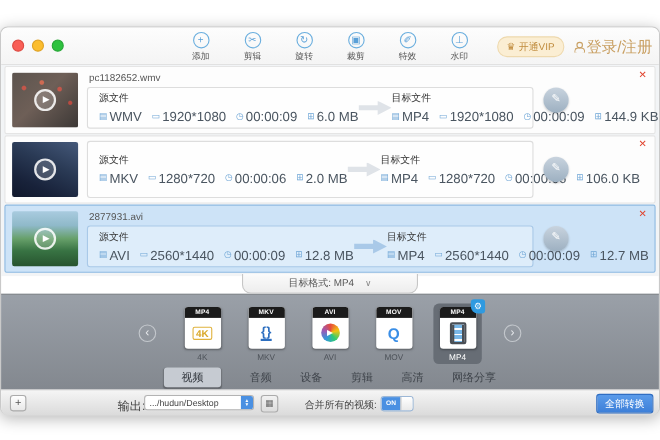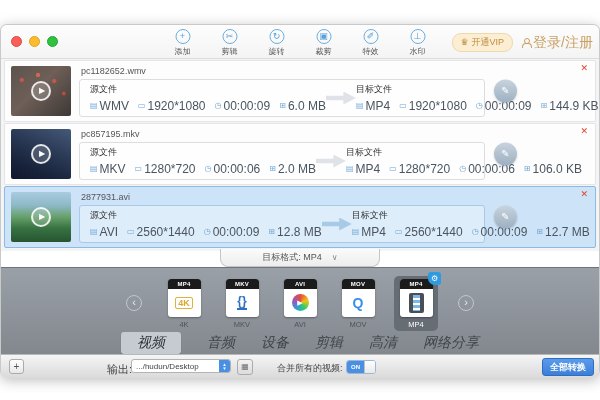--- a/index.html
+++ b/index.html
@@ -66,37 +66,37 @@
   .gear-badge { position:absolute; right:-3px; top:-4px; width:13px; height:13px; background:#2f9ae0; border-radius:3px 3px 3px 50%; color:#fff; font-size:8px; line-height:13px; text-align:center; z-index:2; }
   .b4k { border:1px solid #e0b23c; color:#d9a92c; font-size:9px; font-weight:bold; padding:0 2px; border-radius:2px; }
   .bmkv { color:#2d6fc0; font-size:12px; font-weight:bold; border-bottom:2px solid #2d6fc0; line-height:13px; }
   .bavi { position:relative; width:17px; height:17px; border-radius:50%; background:conic-gradient(#e74c3c,#f1c40f,#2ecc71,#3498db,#9b59b6,#e74c3c); }
   .bavi::after { content:"▶"; position:absolute; left:50%; top:50%; transform:translate(-50%,-50%); color:#fff; font-size:7px; }
   .bmov { color:#3a8ee6; font-size:14px; font-weight:bold; }
   .bphone { width:9px; height:16px; border:1.5px solid #5b7fae; border-radius:2px; background:linear-gradient(#cfe2f5,#9db9d8); }
   .bfilm { width:15px; height:20px; border:2px solid #4a4f55; border-radius:2px; background:repeating-linear-gradient(180deg,#79b8e8 0 3.5px,#fff 3.5px 5px); box-shadow:inset 2px 0 0 #4a4f55, inset -2px 0 0 #4a4f55; }
 
   .cat-tabs { position:absolute; left:0; bottom:2px; width:100%; height:18px; display:flex; align-items:center; justify-content:center; gap:26px; }
-  .cat { font-size:14px; color:#3f444b; cursor:pointer; white-space:nowrap;font-style:italic; }
+  .cat { font-size:10px; color:#3f444b; cursor:pointer; white-space:nowrap; }
   .cat.sel { background:#c6cbd2; border-radius:3px; padding:2px 16px; color:#2e333a; box-shadow:0 1px 1px rgba(0,0,0,.25); }
 
   
   .bottombar { position:absolute; left:0; top:329px; width:100%; height:24px; background:linear-gradient(#f5f5f5,#dadada); border-top:1px solid #b8b8b8; border-radius:0 0 7px 7px; }
   .add-btn { position:absolute; left:8px; top:4px; width:15px; height:15px; background:linear-gradient(#fefefe,#e8e8e8); border:1px solid #ababab; border-radius:3px; font-size:10px; line-height:13px; text-align:center; color:#555; cursor:pointer; }
   .out-label { position:absolute; left:106px; top:7px; font-size:11px; color:#444; }
   .path-select { position:absolute; left:130px; top:4px; width:100px; height:14px; background:#fff; border:1px solid #b3b3b3; border-radius:3px; display:flex; align-items:center; cursor:pointer; overflow:hidden; }
   .path-text { flex:1; font-size:8px; color:#444; padding-left:4px; white-space:nowrap; }
   .stepper { width:11px; height:100%; background:#4a90e2; color:#fff; display:flex; flex-direction:column; align-items:center; justify-content:center; }
   .stepper span { font-size:5px; line-height:4px; }
   .folder-btn { position:absolute; left:236px; top:4px; width:16px; height:16px; background:linear-gradient(#f2f2f2,#dcdcdc); border:1px solid #ababab; border-radius:3px; color:#6b6b6b; font-size:8px; line-height:14px; text-align:center; cursor:pointer; }
   .merge-label { position:absolute; left:276px; top:7px; font-size:9px; color:#444; }
   .toggle { position:absolute; left:345px; top:5px; width:30px; height:14px; border:1px solid #9cb7d6; border-radius:3px; display:flex; overflow:hidden; cursor:pointer; background:#fff; }
   .ton { width:17px; background:#4a90e2; color:#fff; font-size:6px; font-weight:bold; line-height:12px; text-align:center; }
   .knob { flex:1; background:linear-gradient(#fff,#e9e9e9); border-left:1px solid #c2c2c2; }
-  .convert-btn { position:absolute; right:5px; top:3px; width:52px; height:18px; background:linear-gradient(#5a9bea,#3d7fd8); border:1px solid #2f6dc2; border-radius:3px; color:#fff; font-size:9px; text-align:center; line-height:16px; cursor:pointer;font-weight:bold; }
+  .convert-btn { position:absolute; right:5px; top:3px; width:52px; height:18px; background:linear-gradient(#5a9bea,#3d7fd8); border:1px solid #2f6dc2; border-radius:3px; color:#fff; font-size:9px; text-align:center; line-height:16px; cursor:pointer; }
 </style>
 </head>
 <body>
 
 <div class="window">
 
   <div class="titlebar">
     <div class="traffic">
       <span class="tl red"></span>
       <span class="tl yel"></span>
@@ -198,21 +198,20 @@
       </div>
       <span class="edit-btn">✎</span>
       <span class="close-x">✕</span>
     </div>
 
     <div class="file-row">
       <div class="thumb t2">
         <span class="play">▶</span>
       </div>
       <div class="fileinfo">
-        <div class="fname">pc857195.mkv</div>
         <div class="infobox">
           <div class="side">
             <span class="slabel">源文件</span>
             <div class="items">
               <span class="item">
                   <span class="ii">▤</span>
                   <span class="iv">MKV</span>
                 </span>
               <span class="item">
                   <span class="ii">▭</span>

